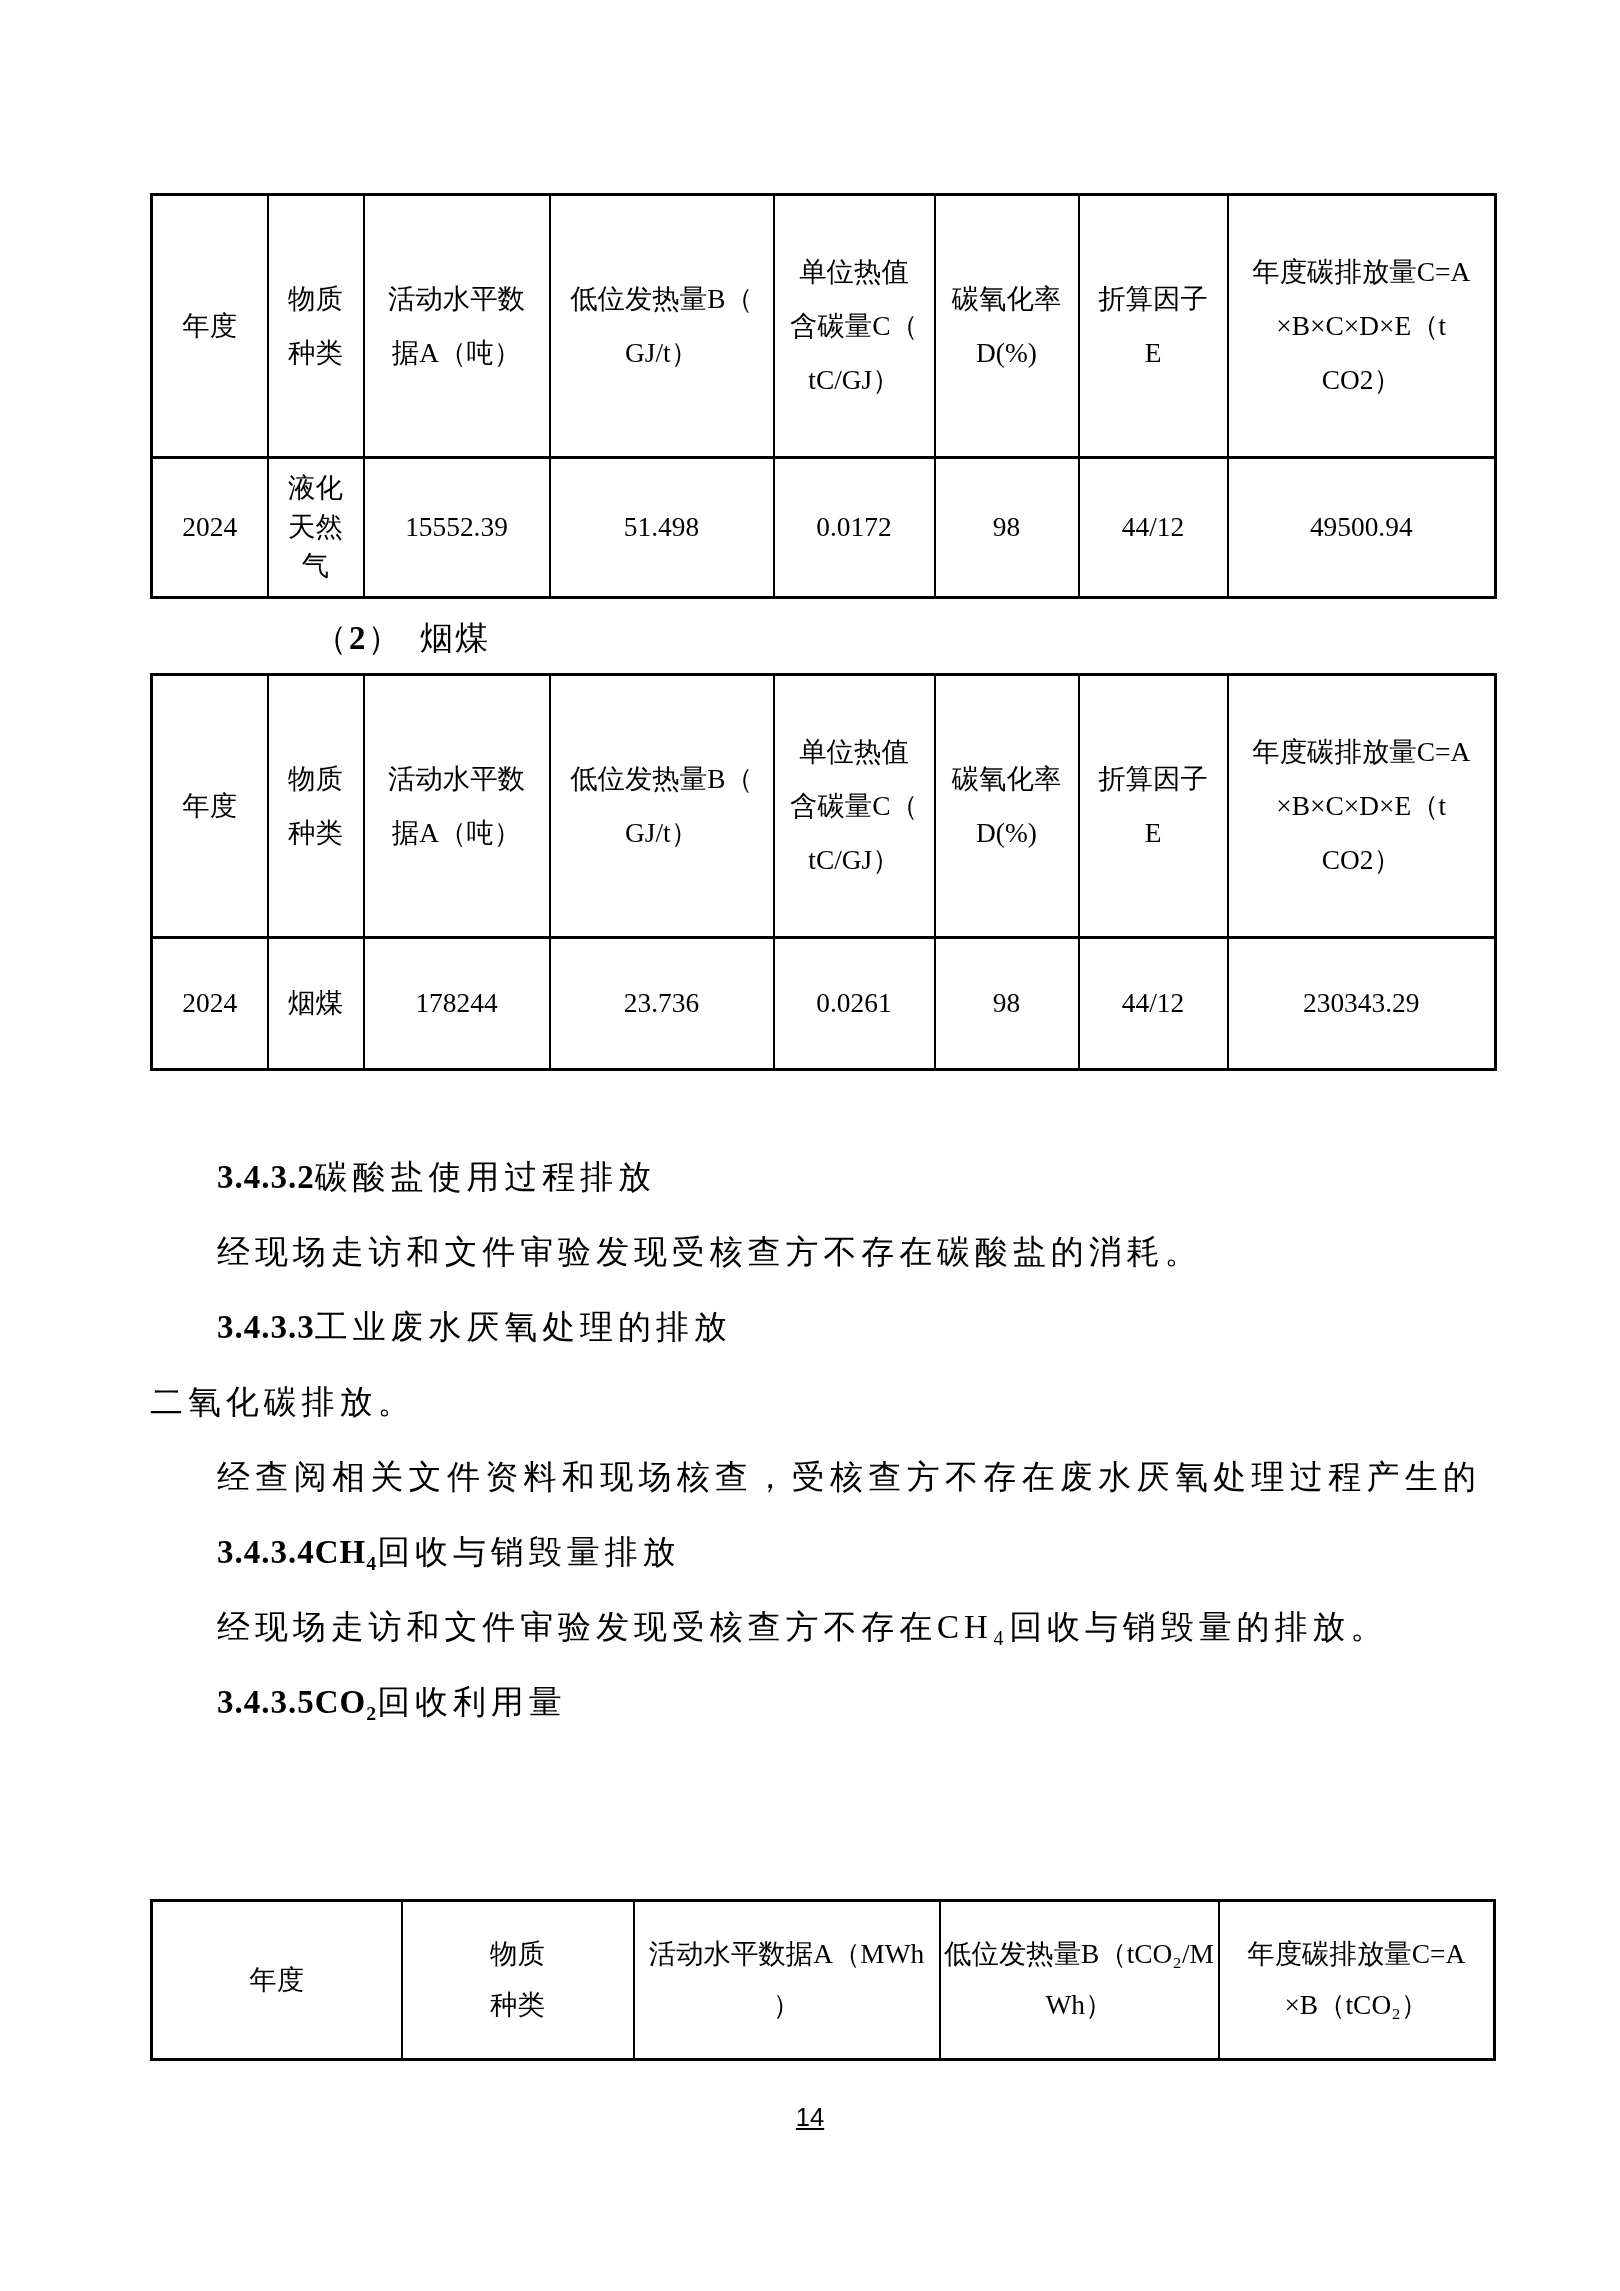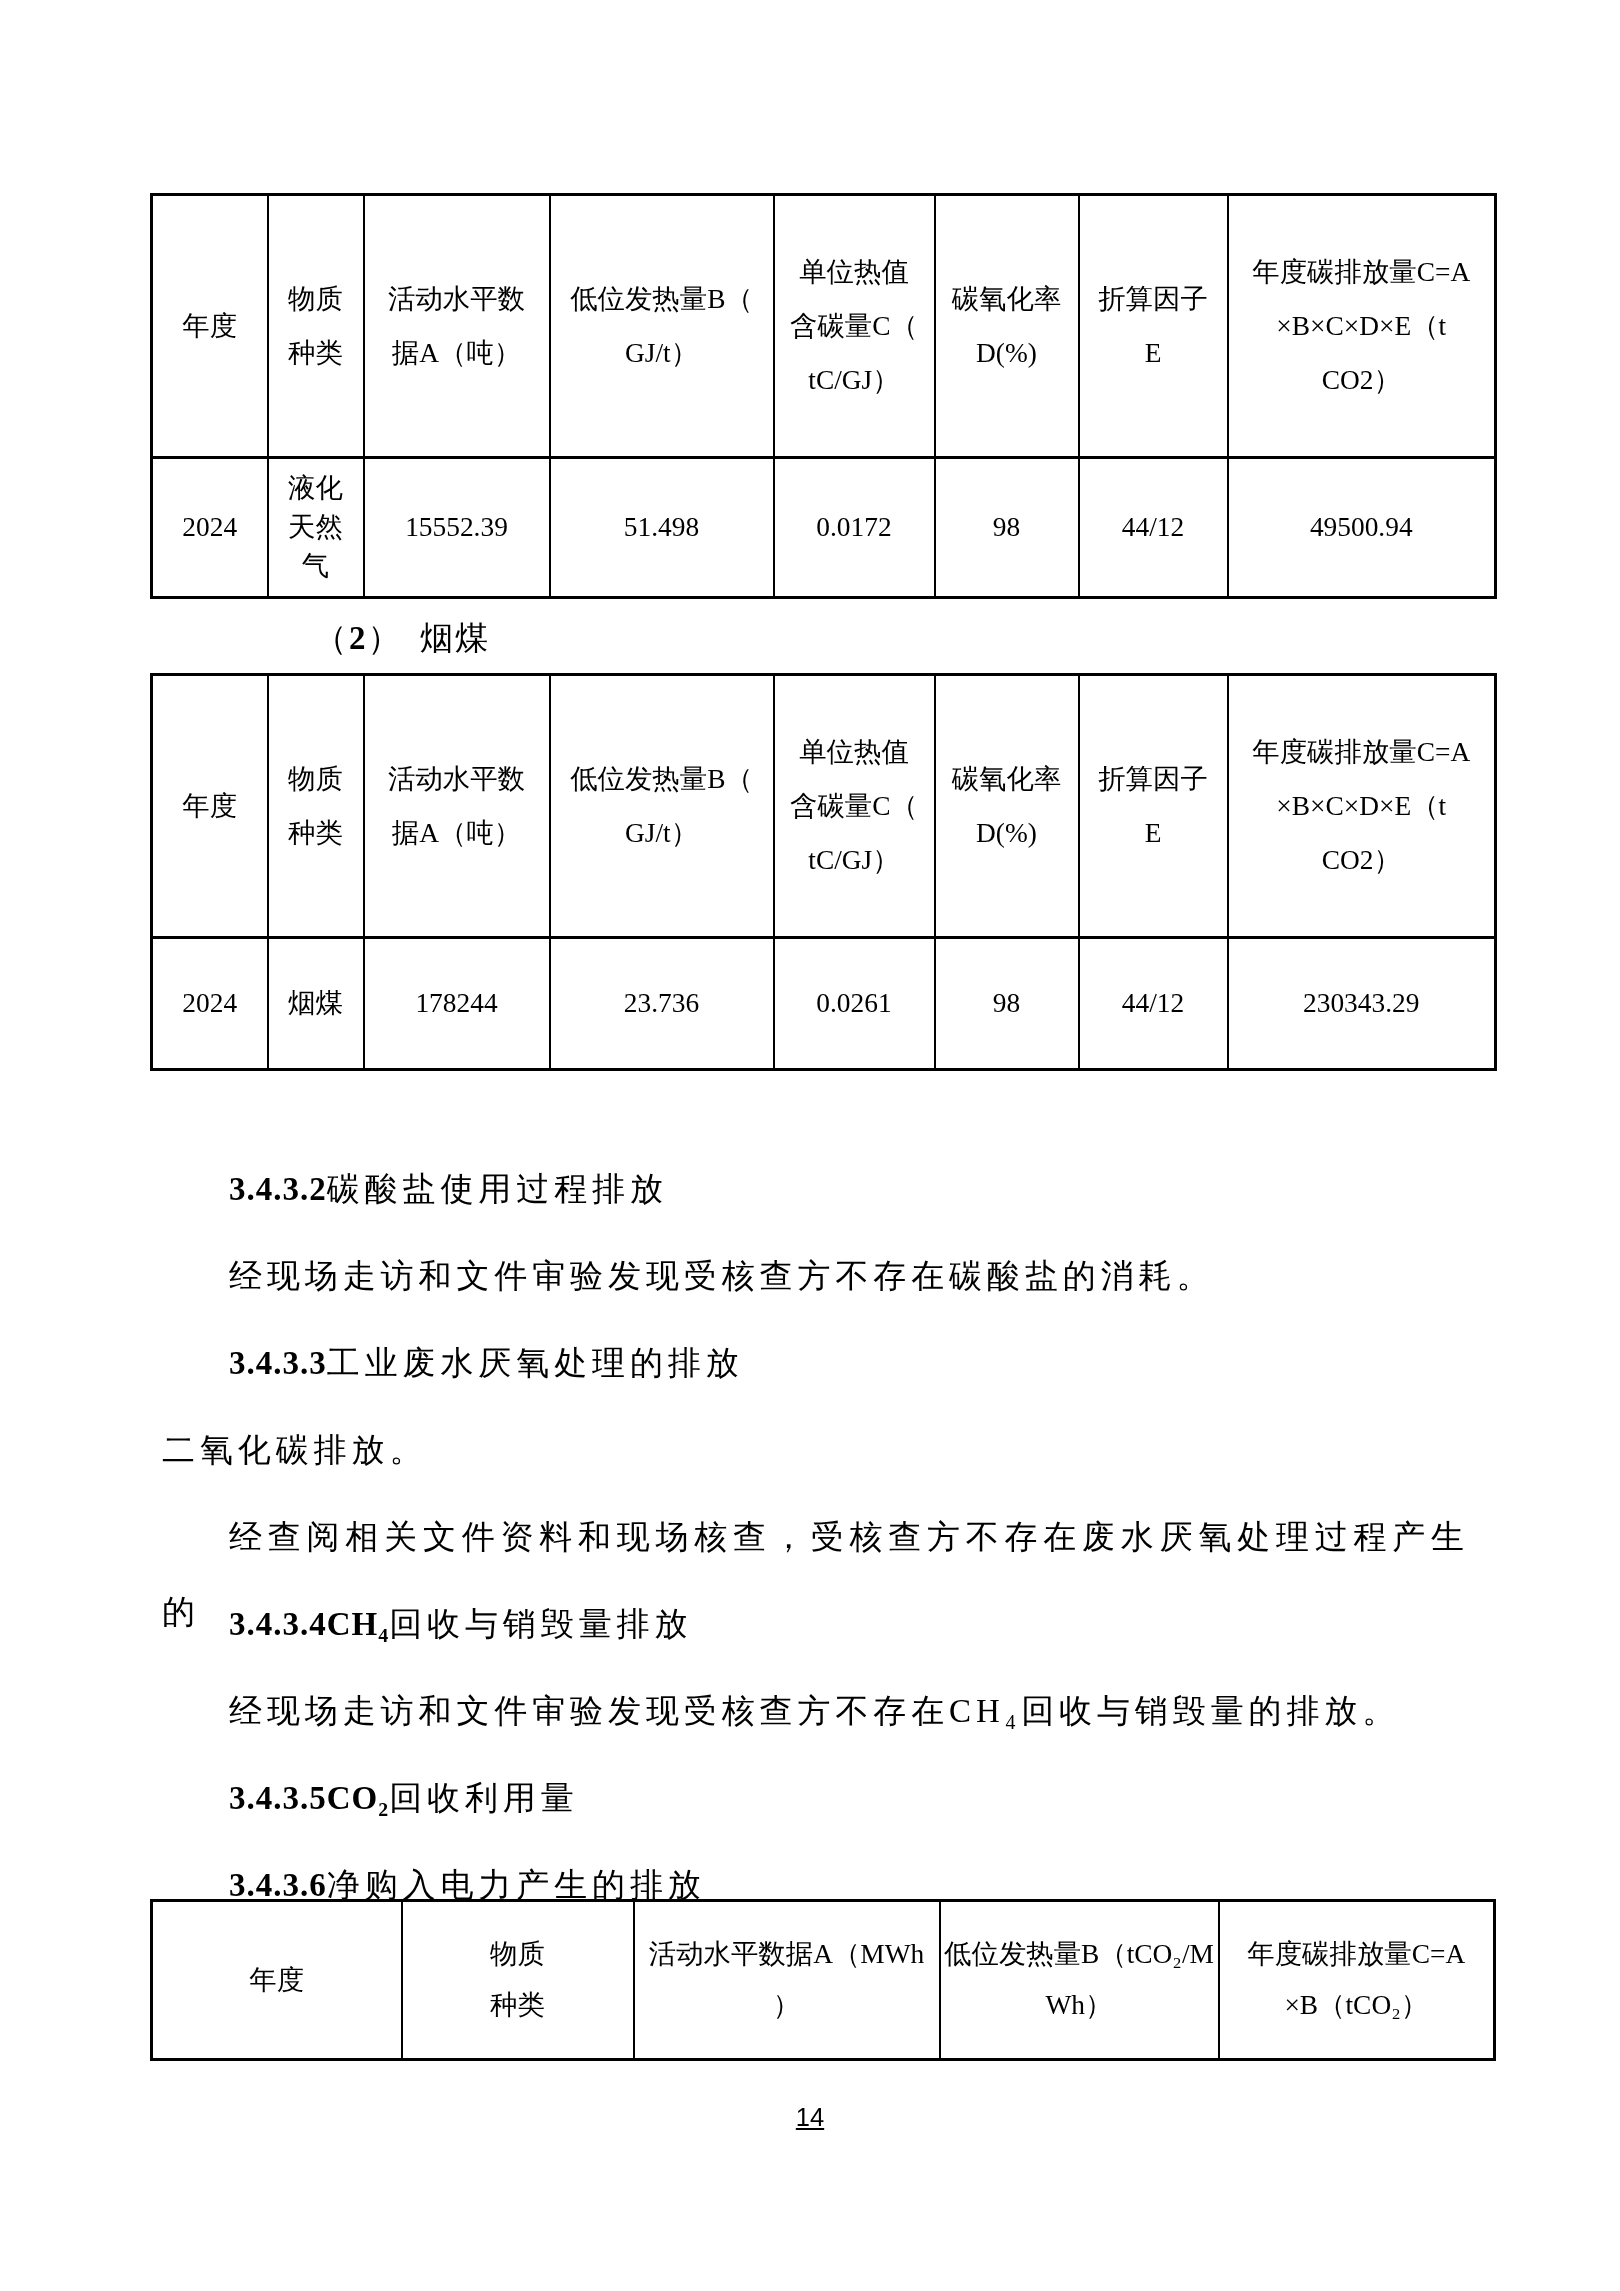--- a/index.html
+++ b/index.html
@@ -43,21 +43,21 @@
     padding-left:164px;box-sizing:border-box;
   }
   .coal-label .num{font-weight:bold;}
   .coal-label .name{margin-left:17.6px;}
 
   
   .text-block{
     position:absolute;left:150px;top:1140px;width:1331px;
     font-size:33px;letter-spacing:4.9px;
   }
-  .txt-line{height:75px;line-height:75px;margin:12px;}
+  .txt-line{height:75px;line-height:75px;margin:0;}
   .heading{padding-left:67px;}
   .h-num{font-weight:bold;letter-spacing:1px;}
   .para{padding-left:67px;}
   .para-cont{padding-left:0;}
   .justify-full{
     padding-left:0;text-indent:67px;
     text-align:justify;text-align-last:justify;
   }
 
   
@@ -177,23 +177,20 @@
     </div>
     <div class="txt-line para-cont">二氧化碳排放。</div>
     <div class="txt-line justify-full">经查阅相关文件资料和现场核查，受核查方不存在废水厌氧处理过程产生的</div>
     <div class="txt-line heading">
       <span class="h-num">3.4.3.4CH₄</span><span>回收与销毁量排放</span>
     </div>
     <div class="txt-line para">经现场走访和文件审验发现受核查方不存在CH₄回收与销毁量的排放。</div>
     <div class="txt-line heading">
       <span class="h-num">3.4.3.5CO₂</span><span>回收利用量</span>
     </div>
-    <div class="txt-line heading">
-      <span class="h-num">3.4.3.6</span><span>净购入电力产生的排放</span>
-    </div>
   </div>
 
   <table class="data-table" id="electricity-table">
     <colgroup>
       <col style="width:250px">
         <col style="width:232px">
         <col style="width:306px">
         <col style="width:279px">
         <col style="width:276px">
     </colgroup>

